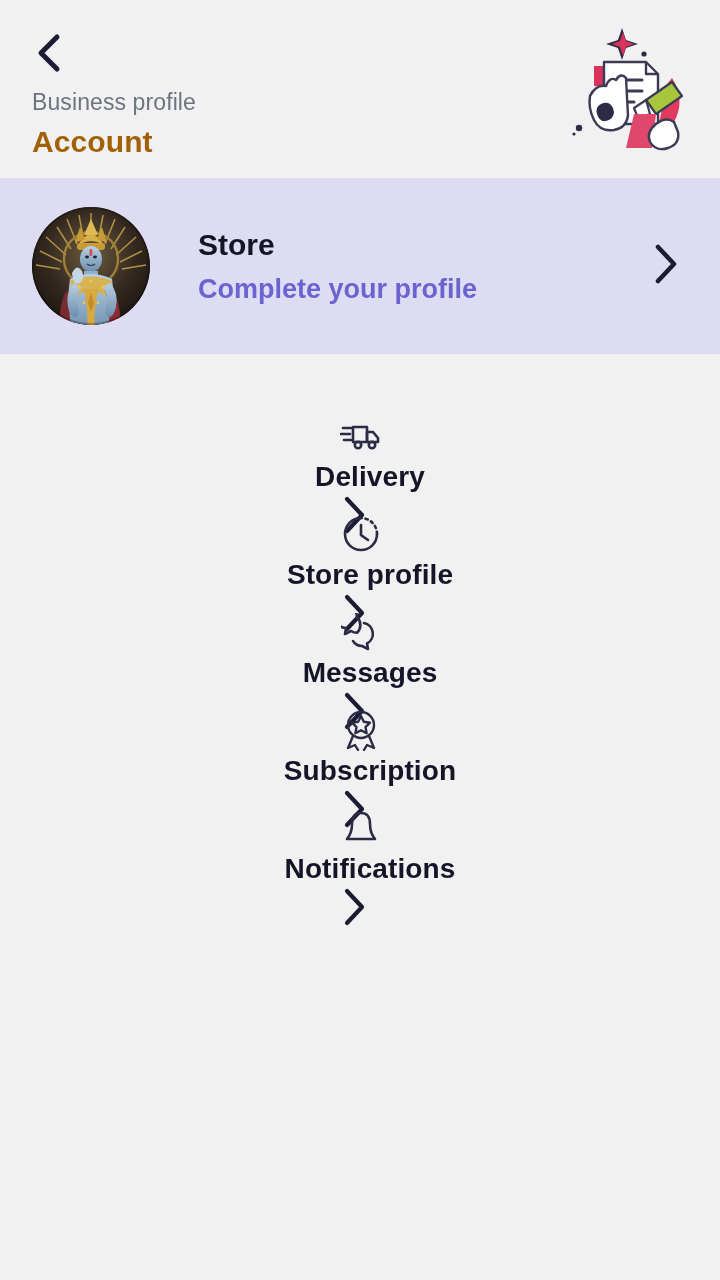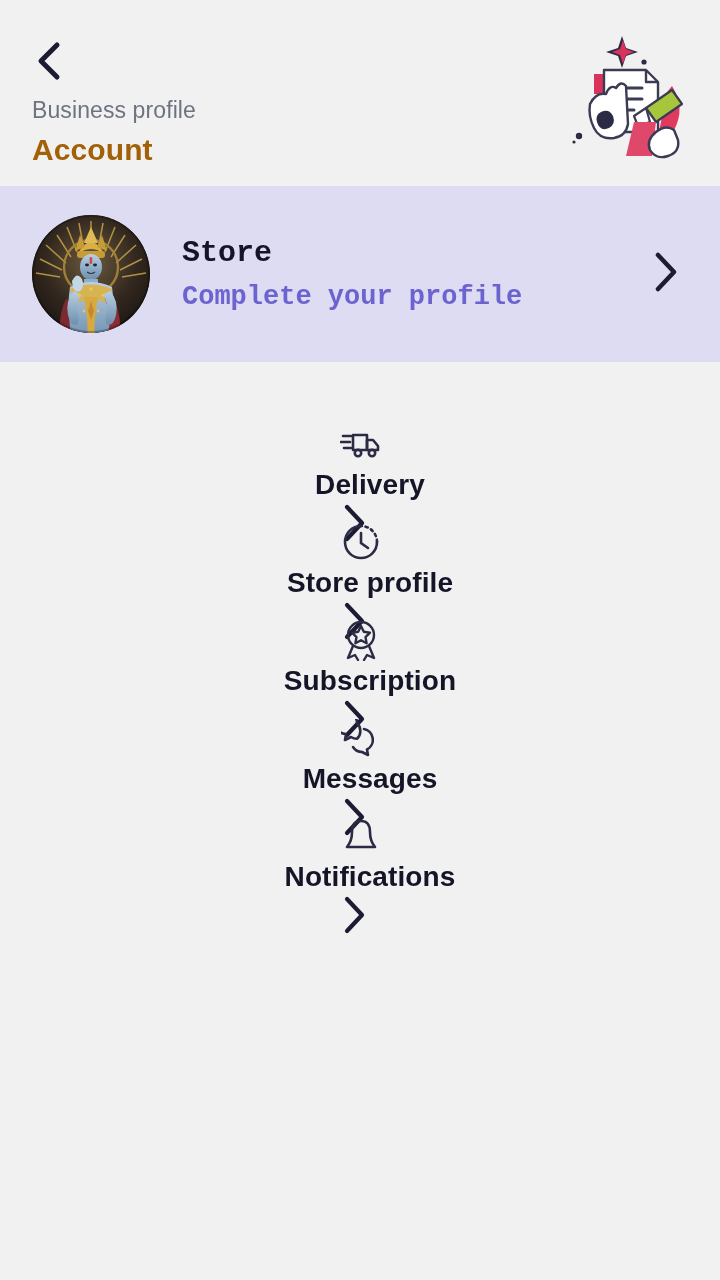--- a/index.html
+++ b/index.html
@@ -26,21 +26,20 @@
     flex-direction: column;
   }
 
   
   .header {
     position: relative;
     height: 178px;
     flex: 0 0 178px;
     background: #F2F1F1;
     padding: 30px 0 16px 32px;
-    margin-top: 8px;
   }
 
   .back-btn {
     width: 46px;
     height: 46px;
     display: flex;
     align-items: center;
     justify-content: flex-start;
     cursor: pointer;
     background: none;
@@ -91,23 +90,22 @@
     border-radius: 50%;
     flex: 0 0 118px;
     overflow: hidden;
     position: relative;
     background: #241f1c;
   }
   .avatar svg { display: block; width: 118px; height: 118px; }
 
   .profile-text {
     flex: 1 1 auto;
-    margin-left: 32px;
+    margin-left: 48px;
     min-width: 0;
-    font-family: Liberation Mono, monospace;
   }
   .profile-name {
     font-size: 30px;
     line-height: 36px;
     font-weight: bold;
     color: #151528;
   }
   .profile-action {
     margin-top: 10px;
     font-size: 27px;
@@ -361,52 +359,52 @@
       <span class="menu-label">Store profile</span>
       <span class="chev-sm">
         <svg width="28" height="42" viewBox="0 0 28 42" fill="none">
           <path d="M7 5 L22 21 L7 37" stroke="#1b1b33" stroke-width="4.2" stroke-linecap="round" stroke-linejoin="round"></path>
         </svg>
       </span>
     </div>
 
     <div class="menu-item">
       <span class="menu-icon">
+        <svg width="40" height="38" viewBox="0 0 40 38" fill="none" stroke="#2b2b45" stroke-width="2.6" stroke-linejoin="round" stroke-linecap="round">
+          <path d="M16 4 a11 11 0 1 0 -11 11 l-1 6 l6 -3 a11 11 0 0 0 6 1.8 a11 11 0 0 0 0 -15.8 Z"></path>
+          <path d="M23 10 a11 11 0 0 1 3 20.5 l1 5.5 l-6 -3 a11 11 0 0 1 -9 -5"></path>
+        </svg>
+      </span>
+      <span class="menu-label">Messages</span>
+      <span class="chev-sm">
+        <svg width="28" height="42" viewBox="0 0 28 42" fill="none">
+          <path d="M7 5 L22 21 L7 37" stroke="#1b1b33" stroke-width="4.2" stroke-linecap="round" stroke-linejoin="round"></path>
+        </svg>
+      </span>
+    </div>
+
+    <div class="menu-item">
+      <span class="menu-icon">
         <svg width="40" height="42" viewBox="0 0 40 42" fill="none" stroke="#2b2b45" stroke-width="2.4" stroke-linejoin="round" stroke-linecap="round">
           <circle cx="20" cy="16" r="13"></circle>
           <path d="M20 7 l2.8 5.8 l6.2 0.9 l-4.5 4.4 l1.1 6.2 l-5.6 -3 l-5.6 3 l1.1 -6.2 l-4.5 -4.4 l6.2 -0.9 Z"></path>
           <path d="M12 27 l-5 12 l7 -3 l3 5"></path>
           <path d="M28 27 l5 12 l-7 -3 l-3 5"></path>
         </svg>
       </span>
       <span class="menu-label">Subscription</span>
       <span class="chev-sm">
         <svg width="28" height="42" viewBox="0 0 28 42" fill="none">
           <path d="M7 5 L22 21 L7 37" stroke="#1b1b33" stroke-width="4.2" stroke-linecap="round" stroke-linejoin="round"></path>
         </svg>
       </span>
     </div>
 
     <div class="menu-item">
       <span class="menu-icon">
-        <svg width="40" height="38" viewBox="0 0 40 38" fill="none" stroke="#2b2b45" stroke-width="2.6" stroke-linejoin="round" stroke-linecap="round">
-          <path d="M16 4 a11 11 0 1 0 -11 11 l-1 6 l6 -3 a11 11 0 0 0 6 1.8 a11 11 0 0 0 0 -15.8 Z"></path>
-          <path d="M23 10 a11 11 0 0 1 3 20.5 l1 5.5 l-6 -3 a11 11 0 0 1 -9 -5"></path>
-        </svg>
-      </span>
-      <span class="menu-label">Messages</span>
-      <span class="chev-sm">
-        <svg width="28" height="42" viewBox="0 0 28 42" fill="none">
-          <path d="M7 5 L22 21 L7 37" stroke="#1b1b33" stroke-width="4.2" stroke-linecap="round" stroke-linejoin="round"></path>
-        </svg>
-      </span>
-    </div>
-
-    <div class="menu-item">
-      <span class="menu-icon">
         <svg width="38" height="40" viewBox="0 0 38 40" fill="none" stroke="#2b2b45" stroke-width="2.6" stroke-linejoin="round" stroke-linecap="round">
           <path d="M19 5 q-9 0 -9 11 q0 9 -5 15 h28 q-5 -6 -5 -15 q0 -11 -9 -11 Z"></path>
         </svg>
       </span>
       <span class="menu-label">Notifications</span>
       <span class="chev-sm">
         <svg width="28" height="42" viewBox="0 0 28 42" fill="none">
           <path d="M7 5 L22 21 L7 37" stroke="#1b1b33" stroke-width="4.2" stroke-linecap="round" stroke-linejoin="round"></path>
         </svg>
       </span>

